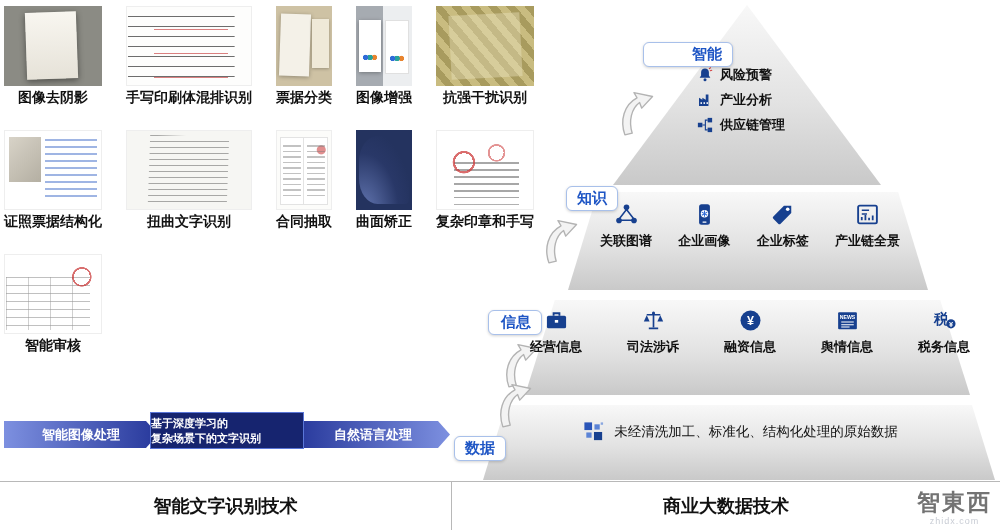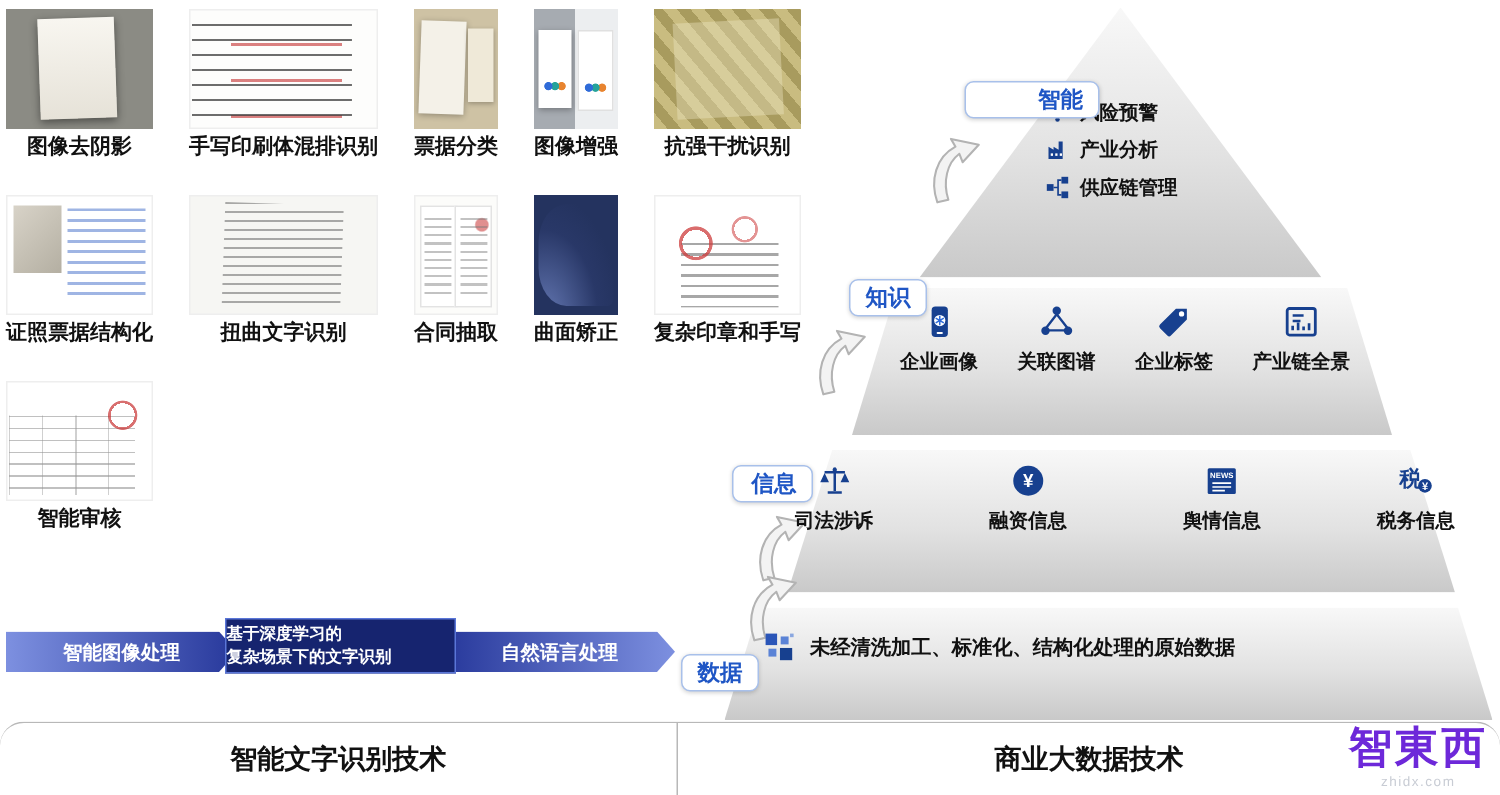--- a/index.html
+++ b/index.html
@@ -82,53 +82,53 @@
 
   
   .right-panel { position:absolute; left:450px; top:0; width:550px; height:480px; }
   .layer { position:absolute; background:linear-gradient(180deg,#f8f8f8 0%,#e2e2e2 55%,#c9c9c9 100%); }
   .layer1 { left:163px; top:5px;  width:268px; height:180px; clip-path:polygon(50% 0,100% 100%,0 100%); }
   .layer2 { left:118px; top:192px; width:360px; height:98px;  clip-path:polygon(8.3% 0,91.7% 0,100% 100%,0 100%); }
   .layer3 { left:75px;  top:300px; width:445px; height:95px;  clip-path:polygon(6.7% 0,93.3% 0,100% 100%,0 100%); }
   .layer4 { left:33px;  top:405px; width:512px; height:75px;  clip-path:polygon(4.5% 0,95.5% 0,100% 100%,0 100%); }
 
   .tag { position:absolute; background:#fff; border:1px solid #a8c0ea; border-radius:6px; color:#1f56c5; font-weight:bold; font-size:15px; padding:2px 10px; box-shadow:0 1px 3px rgba(0,0,0,.18); z-index:3; white-space:nowrap; }
-  .tag-1 { left:193px; top:54px;padding-left:48px; }
+  .tag-1 { left:193px; top:42px;padding-left:48px; }
   .tag-2 { left:116px; top:186px; }
   .tag-3 { left:38px;  top:310px;padding-left:12px; }
   .tag-4 { left:4px;   top:436px; }
 
   .curved-arrow { position:absolute; width:38px; height:48px; z-index:2; }
   .ca-1 { left:168px; top:90px; }
   .ca-2 { left:92px;  top:218px; }
   .ca-3 { left:52px;  top:342px; }
   .ca-4 { left:46px;  top:382px; }
 
   .top-items { position:absolute; left:246px; top:66px; width:170px; z-index:2; }
   .p-row { display:flex; align-items:center; gap:6px; margin-bottom:7px; font-size:13px; font-weight:bold; color:#111; white-space:nowrap;text-align:right; }
   .p-row .icon { width:18px; height:18px; flex:0 0 18px; }
 
   .row-items { position:absolute; display:flex; justify-content:space-between; z-index:2; }
   .ri-k { left:150px; top:202px; width:300px; }
   .ri-i { left:80px;  top:308px; width:440px; }
   .p-col { display:flex; flex-direction:column; align-items:center; gap:5px; font-size:13px; font-weight:bold; color:#111; white-space:nowrap; }
   .p-col .icon { width:25px; height:25px; }
 
-  .data-row { position:absolute; left:58px; top:420px; width:464px; display:flex; align-items:center; justify-content:flex-start; gap:9px; font-size:13.5px; font-weight:bold; color:#111; z-index:2; white-space:nowrap; }
+  .data-row { position:absolute; left:58px; top:420px; width:464px; display:flex; align-items:center; justify-content:center; gap:9px; font-size:13.5px; font-weight:normal; color:#111; z-index:2; white-space:nowrap; }
   .data-row .icon { width:23px; height:23px; flex:0 0 23px; }
 
   .icon svg { width:100%; height:100%; display:block; }
 
   
-  .caption-row { position:absolute; left:0; top:481px; width:1000px; height:49px; border-top:1.5px solid #b8b8b8; display:flex; background:#fff;border-radius:16px; }
+  .caption-row { position:absolute; left:0; top:481px; width:1000px; height:49px; border-top:1.5px solid #b8b8b8; display:flex; background:#fff; }
   .caption-left { width:452px; border-right:1.5px solid #b8b8b8; display:flex; align-items:center; justify-content:center; font-size:18px; font-weight:bold; color:#111; }
   .caption-right { flex:1; display:flex; align-items:center; justify-content:center; font-size:18px; font-weight:bold; color:#111; }
 
   .watermark { position:absolute; right:8px; bottom:4px; text-align:center; line-height:1; z-index:5; }
-  .wm-logo { font-size:29px; font-weight:bold; letter-spacing:2px; color:#6d28d9; }
+  .wm-logo { font-size:23px; font-weight:bold; letter-spacing:2px; color:#737373; }
   .wm-domain { font-size:9px; color:#c8ccd4; margin-top:3px; letter-spacing:1px; }
 </style>
 </head>
 <body>
 
 <div id="stage">
 
   <div class="grid">
     <div class="cell">
       <div class="thumb t1"></div>
@@ -249,61 +249,71 @@
             </svg>
         </span>
         <span>供应链管理</span>
       </div>
     </div>
 
     <div class="row-items ri-k">
       <div class="p-col">
         <span class="icon">
           <svg viewBox="0 0 24 24">
+              <path d="M12 7.2L5.3 15.8M12 7.2l6.7 8.6M6.5 17.5h11" stroke="#17408f" stroke-width="1.5" fill="none"></path>
+              <circle cx="12" cy="5" r="2.7" fill="#17408f"></circle>
+              <circle cx="4.8" cy="17.8" r="2.7" fill="#17408f"></circle>
+              <circle cx="19.2" cy="17.8" r="2.7" fill="#17408f"></circle>
+            </svg>
+        </span>
+        <span>关联图谱</span>
+      </div>
+      <div class="p-col">
+        <span class="icon">
+          <svg viewBox="0 0 24 24">
               <rect x="6.8" y="2.2" width="10.4" height="19.6" rx="2.4" fill="#17408f"></rect>
               <circle cx="12" cy="11.2" r="3.6" fill="#fff"></circle>
               <path d="M12 8.2v6M9.4 9.7l5.2 3M14.6 9.7l-5.2 3" stroke="#2f6bd8" stroke-width="1" fill="none"></path>
               <rect x="10" y="18.6" width="4" height="1.2" rx="0.6" fill="#fff"></rect>
             </svg>
         </span>
         <span>企业画像</span>
       </div>
       <div class="p-col">
         <span class="icon">
           <svg viewBox="0 0 24 24">
-              <path d="M12 7.2L5.3 15.8M12 7.2l6.7 8.6M6.5 17.5h11" stroke="#17408f" stroke-width="1.5" fill="none"></path>
-              <circle cx="12" cy="5" r="2.7" fill="#17408f"></circle>
-              <circle cx="4.8" cy="17.8" r="2.7" fill="#17408f"></circle>
-              <circle cx="19.2" cy="17.8" r="2.7" fill="#17408f"></circle>
-            </svg>
-        </span>
-        <span>关联图谱</span>
-      </div>
-      <div class="p-col">
-        <span class="icon">
-          <svg viewBox="0 0 24 24">
               <path fill="#17408f" d="M3.2 13.8L13.4 3.6h7v7L10.2 20.8a1.6 1.6 0 0 1-2.3 0l-4.7-4.7a1.6 1.6 0 0 1 0-2.3z"></path>
               <circle cx="17" cy="7" r="1.7" fill="#fff"></circle>
             </svg>
         </span>
         <span>企业标签</span>
       </div>
       <div class="p-col">
         <span class="icon">
           <svg viewBox="0 0 24 24">
               <rect x="3" y="3.5" width="18" height="17" rx="1.5" fill="none" stroke="#17408f" stroke-width="1.8"></rect>
               <path d="M6.5 8h7M6.5 11.5h5" stroke="#17408f" stroke-width="1.5"></path>
               <path d="M6.5 17.5v-3M10 17.5v-5M13.5 17.5v-2.5M17 17.5v-4.5" stroke="#17408f" stroke-width="1.7"></path>
             </svg>
         </span>
         <span>产业链全景</span>
       </div>
     </div>
 
     <div class="row-items ri-i">
+      <div class="p-col">
+        <span class="icon">
+          <svg viewBox="0 0 24 24">
+              <path d="M9.2 7.5V5h5.6v2.5" fill="none" stroke="#17408f" stroke-width="1.8"></path>
+              <rect x="2.8" y="7.5" width="18.4" height="12" rx="1.6" fill="#17408f"></rect>
+              <rect x="10.4" y="11.5" width="3.2" height="2.6" fill="#fff"></rect>
+            </svg>
+        </span>
+        <span>经营信息</span>
+      </div>
       <div class="p-col">
         <span class="icon">
           <svg viewBox="0 0 24 24">
               <path d="M12 3.5v15M5.5 6.5h13M7.5 19.5h9" stroke="#17408f" stroke-width="1.6" fill="none"></path>
               <path d="M5.5 7l-2.8 6h5.6zM18.5 7l-2.8 6h5.6z" fill="#17408f"></path>
               <circle cx="12" cy="5" r="1.4" fill="#17408f"></circle>
             </svg>
         </span>
         <span>司法涉诉</span>
       </div>

